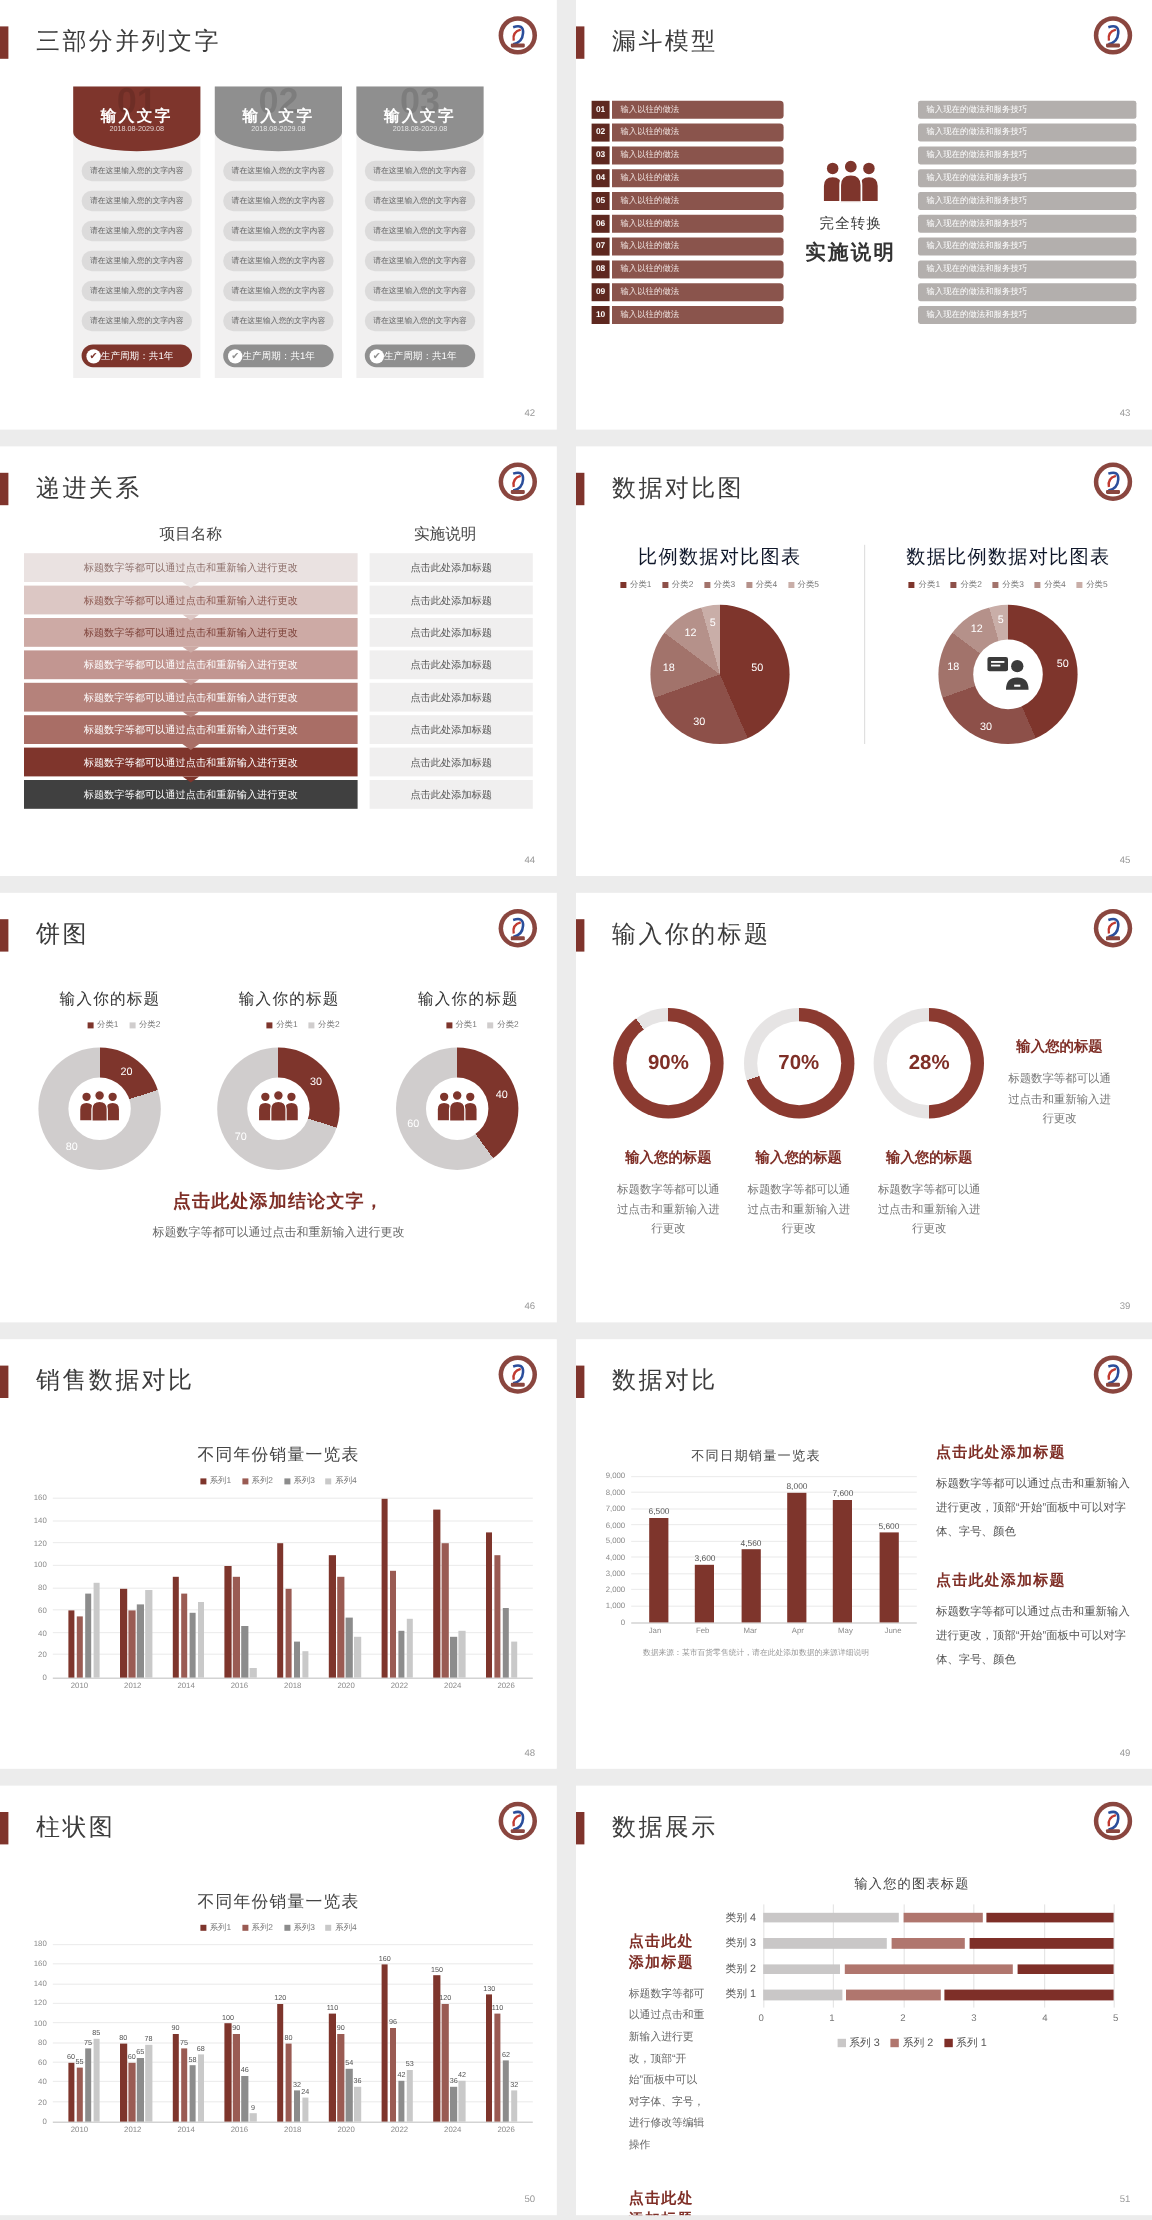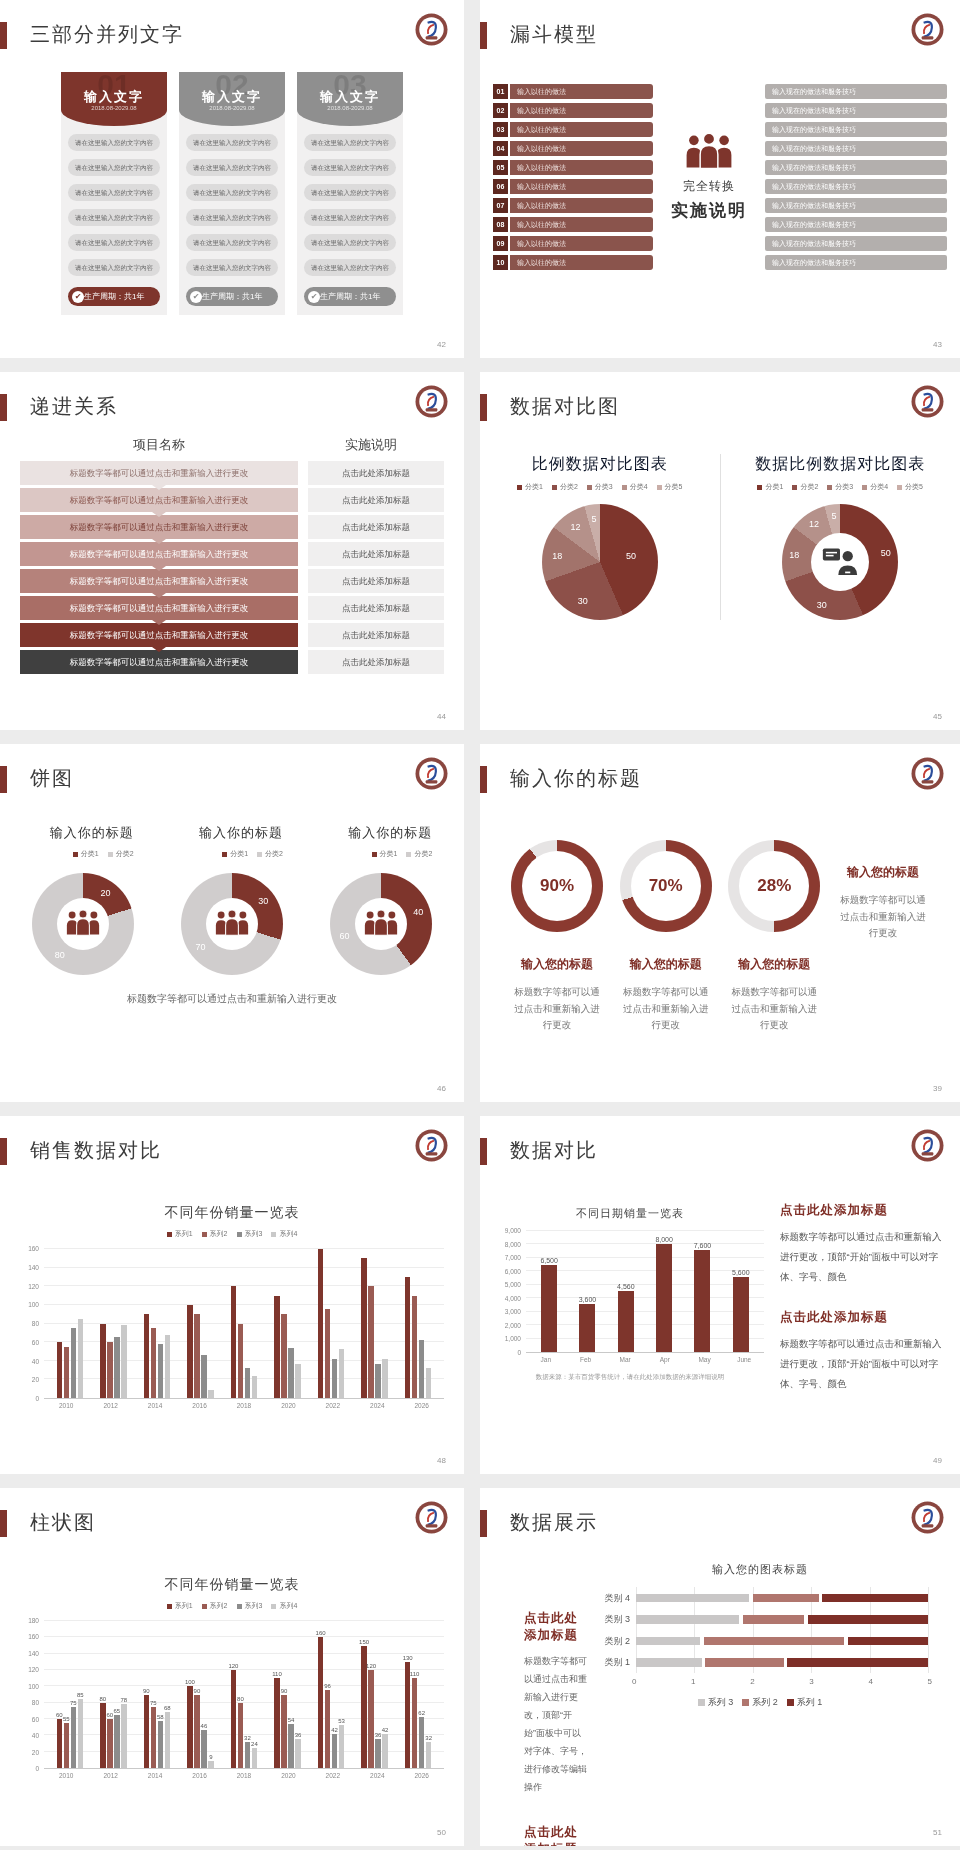--- a/index.html
+++ b/index.html
@@ -512,20 +512,21 @@
                       <path d="M31.5 34 v-12 q0-7 7-7 t7 7 v12 z"></path>
                       <circle cx="24" cy="6.6" r="5.4" stroke="#fff" stroke-width="1.4"></circle>
                       <path d="M15.5 35 v-13.5 q0-8.5 8.5-8.5 t8.5 8.5 v13.5 z" stroke="#fff" stroke-width="1.4"></path>
                     </g>
                   </svg></span>
               </div>
             </div>
           </div>
         </div>
       <div class="conclusion">
+        <div class="concl-1">点击此处添加结论文字，</div>
         <div class="concl-2">标题数字等都可以通过点击和重新输入进行更改</div>
       </div>
     </div>
     <div class="pagenum">46</div>
   </div>
 
   <div class="slide">
     <div class="accent"></div>
     <div class="slide-title">输入你的标题</div>
     <div class="logo"><svg viewBox="0 0 34 34" width="33" height="33">

